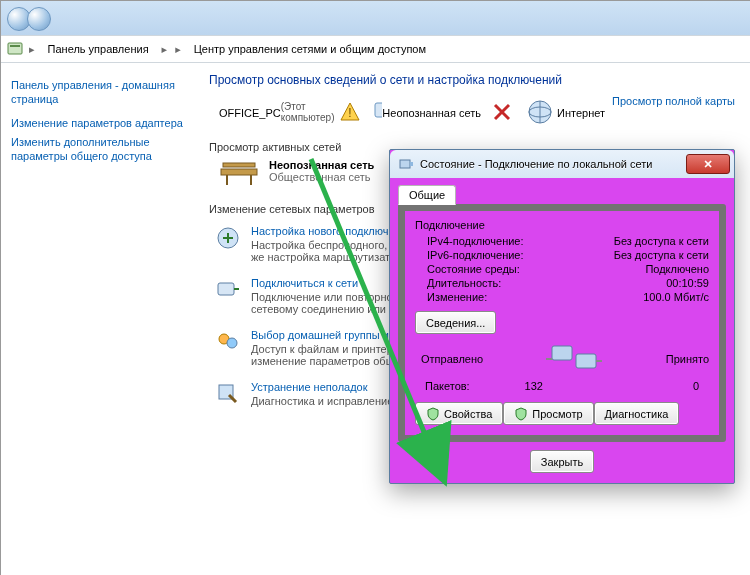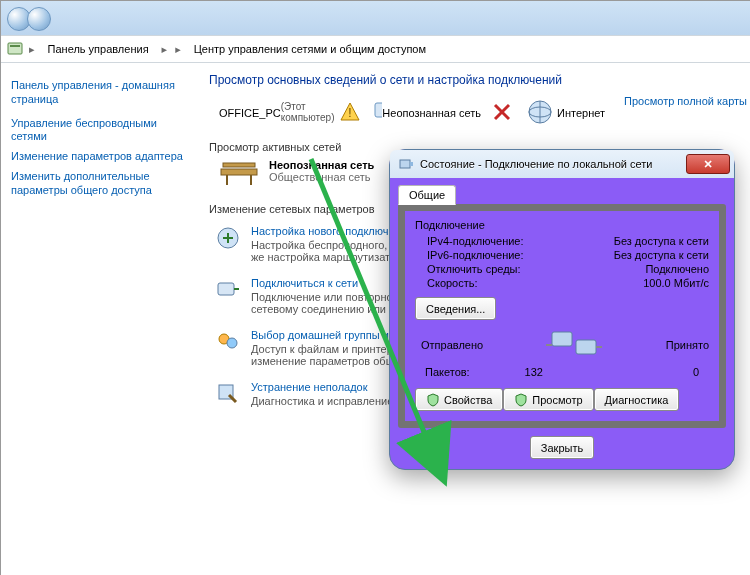--- a/index.html
+++ b/index.html
@@ -14,42 +14,42 @@
 .bcicon{width:16px;height:16px}
 .bcseg{padding:2px 6px;border:1px solid transparent;border-radius:2px}
 .chev{color:#6a6a6a;padding:0 2px}
 
 .body{display:flex;height:calc(100% - 60px)}
 .side{width:180px;padding:10px 4px 10px 10px}
 .side a{display:block;color:#065fb2;text-decoration:none;margin:6px 0;line-height:1.25}
 .side .hd{color:#065fb2;margin-bottom:10px}
 .main{flex:1;padding:10px 14px 10px 14px;position:relative}
 h2.title{font-size:12px;font-weight:400;color:#003399;margin:0 0 10px}
-.maplink{position:absolute;right:4px;top:32px;color:#065fb2}
+.maplink{position:absolute;right:16px;top:32px;color:#065fb2}
 
 .maprow{display:flex;align-items:center;gap:10px;margin:6px 0 2px 10px}
 .mapnode{display:flex;flex-direction:row;align-items:center;width:110px}
 .mapnode .lbl{font-size:11px;text-align:center;margin-top:2px;white-space:nowrap}
 .mapnode .sub{font-size:10px;color:#555}
 .mapsep{flex:0 0 22px;display:flex;align-items:center;justify-content:center}
 .sec{font-size:11px;color:#333;margin:14px 0 6px}
 
 .net{display:flex;gap:10px;margin-left:10px}
 .net .txt b{font-weight:600}
 .net .txt .type{color:#666}
 
 .setlist{margin-top:10px}
 .setitem{display:flex;gap:10px;margin:10px 0 14px 6px}
 .setitem .ico{width:26px;height:26px;flex:0 0 26px}
 .setitem a{color:#065fb2}
 .setitem .desc{color:#555;margin-top:2px}
 
 svg{display:block}
 
-.dlg{position:absolute;left:388px;top:148px;width:344px;background:#8b5cf6;border:1px solid #5a7da0;border-radius:16px;box-shadow:0 8px 24px rgba(0,0,0,.35);font-size:11px}
+.dlg{position:absolute;left:388px;top:148px;width:344px;background:#d946ef;border:1px solid #5a7da0;border-radius:2px;box-shadow:0 8px 24px rgba(0,0,0,.35);font-size:11px}
 .dlg .tbar{height:28px;background:linear-gradient(#e9f2fb,#d7e6f5);border-radius:6px 6px 0 0;display:flex;align-items:center;padding:0 4px 0 8px;gap:6px}
 .dlg .tbar .ttl{flex:1;white-space:nowrap;overflow:hidden;text-overflow:ellipsis;text-shadow:0 1px 0 #fff}
 .dlg .xbtn{width:42px;height:18px;border-radius:3px;background:linear-gradient(#e67a72,#c83b2e);border:1px solid #7b1d15;display:flex;align-items:center;justify-content:center;color:#fff;font-weight:bold}
 .dlg .tabrow{padding:6px 8px 0}
 .tab{display:inline-block;border:1px solid #b6b6b6;border-bottom:1px solid #fff;background:#fff;padding:3px 10px;border-radius:3px 3px 0 0;position:relative;top:1px}
 .dlg .pane{border:7px solid #737373;margin:0 8px 8px;padding:8px 10px 10px;border-radius:0 3px 3px 3px}
 .grp{margin-bottom:10px}
 .grp .ghd{margin-bottom:4px}
 .kv{display:flex;justify-content:space-between;margin:2px 0 2px 12px}
 .kv .k{color:#000}
@@ -86,21 +86,20 @@
   <span class="bcseg">Панель управления</span>
   <span class="chev">▸</span>
   <span class="chev">▸</span>
   <span class="bcseg">Центр управления сетями и общим доступом</span>
 </div>
 
 <div class="body">
 
   <div class="side">
     <a class="hd">Панель управления - домашняя страница</a>
-    <a>Управление беспроводными сетями</a>
     <a>Изменение параметров адаптера</a>
     <a>Изменить дополнительные параметры общего доступа</a>
   </div>
 
   <div class="main">
     <h2 class="title">Просмотр основных сведений о сети и настройка подключений</h2>
     <a class="maplink">Просмотр полной карты</a>
 
     <div class="maprow">
       <div class="mapnode">
@@ -216,25 +215,29 @@
       <div class="ghd">Подключение</div>
       <div class="kv">
             <span class="k">IPv4-подключение:</span>
             <span class="v">Без доступа к сети</span>
           </div>
       <div class="kv">
             <span class="k">IPv6-подключение:</span>
             <span class="v">Без доступа к сети</span>
           </div>
       <div class="kv">
-            <span class="k">Отключить среды:</span>
+            <span class="k">Состояние среды:</span>
             <span class="v">Подключено</span>
           </div>
       <div class="kv">
-            <span class="k">Скорость:</span>
+            <span class="k">Длительность:</span>
+            <span class="v">00:10:59</span>
+          </div>
+      <div class="kv">
+            <span class="k">Изменение:</span>
             <span class="v">100.0 Мбит/с</span>
           </div>
       <div style="margin:8px 0 0 0"><span class="btn">Сведения...</span></div>
     </div>
 
     <div class="grp">
       <div class="actrow">
         <span>Отправлено</span>
         <div class="actmid">
           <svg width="56" height="30">

